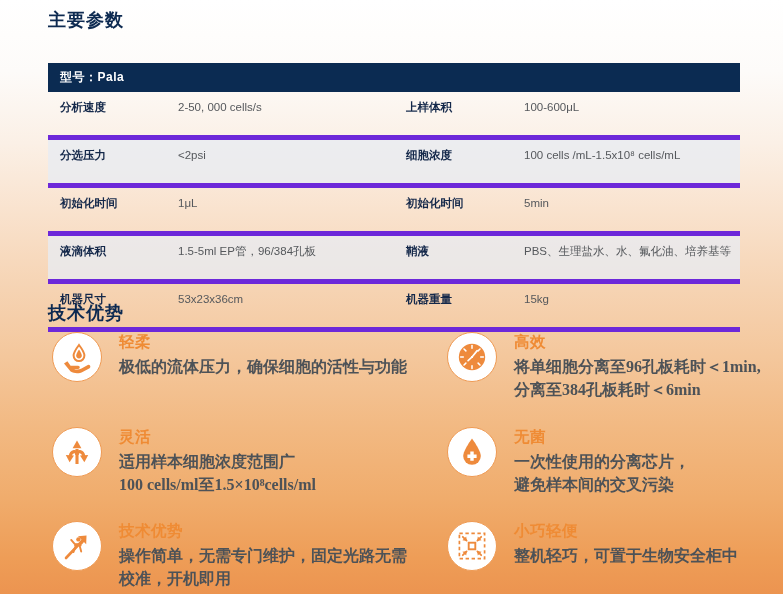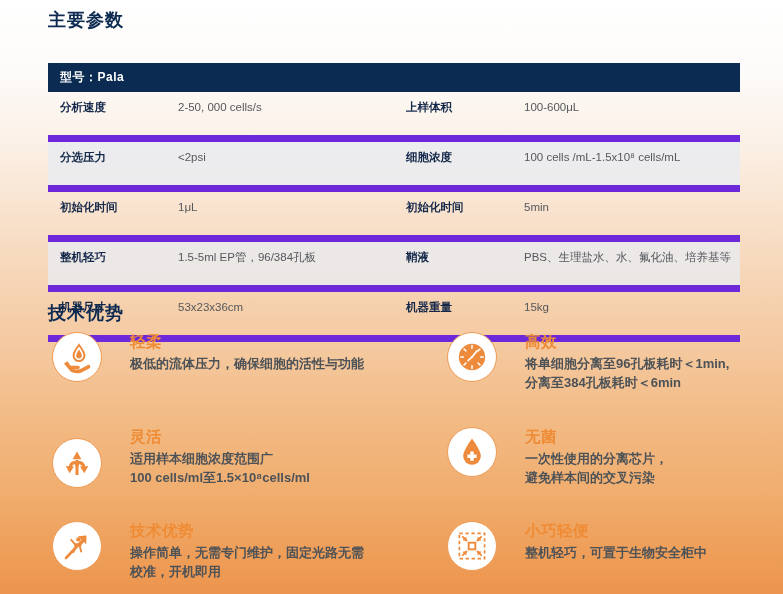--- a/index.html
+++ b/index.html
@@ -46,21 +46,21 @@
     background:#0b2b52;
     color:#ffffff;
     font-weight:bold;
     font-size:12px;
     padding:6px 0 6px 12px;
     letter-spacing:.5px;
   }
   .spec-table tbody tr.row td{
     padding:7px 0 20px 12px;
     font-size:11.5px;
-    border-bottom:7px solid #6d28d9;
+    border-bottom:5px solid #6d28d9;
     vertical-align:middle;
     height:16px;
   }
   .spec-table tbody tr.row.alt td{
     background:rgba(232,236,242,.78);
   }
   .spec-table tbody tr.row td.k{
     font-weight:bold;color:#14284a;
   }
   .spec-table tbody tr.row td.v{
@@ -69,42 +69,43 @@
   .col-k{width:118px;}
   .col-v{width:228px;}
   .col-k2{width:118px;}
   .col-v2{width:228px;}
 
   
   .adv{
     position:absolute;
     display:flex;
     align-items:flex-start;
-    gap:28px;
+    gap:17px;
+    font-family:Liberation Serif, serif;
   }
   .adv .ic{
     width:50px;height:50px;flex:none;
     border-radius:50%;
     background:#ffffff;
     border:1.6px solid #ef9a53;
     display:flex;align-items:center;justify-content:center;
     box-sizing:border-box;
   }
   .adv .tx{padding-top:1px;}
   .adv .h{
     font-size:15.5px;font-weight:bold;color:#ef8b34;
     line-height:1.15;margin-bottom:4px;letter-spacing:.5px;
   }
   .adv .d{
-    font-size:13px;color:#4d5257;line-height:1.45;
+    font-size:16px;color:#4d5257;line-height:1.45;
     white-space:pre-line;font-weight:bold;
   }
   
   #adv-0{left:52px;top:332px;}
-  #adv-1{left:52px;top:427px;align-items:flex-end;}
+  #adv-1{left:52px;top:427px;}
   #adv-2{left:52px;top:521px;}
   
   #adv-3{left:447px;top:332px;justify-content:space-between;}
   #adv-4{left:447px;top:427px;}
   #adv-5{left:447px;top:521px;}
 </style>
 </head>
 <body>
 
 <div class="page">
@@ -134,21 +135,21 @@
         <td class="k">细胞浓度</td>
         <td class="v">100 cells /mL-1.5x10⁸ cells/mL</td>
       </tr>
       <tr class="row">
         <td class="k">初始化时间</td>
         <td class="v">1μL</td>
         <td class="k">初始化时间</td>
         <td class="v">5min</td>
       </tr>
       <tr class="row alt">
-        <td class="k">整机轻巧</td>
+        <td class="k">液滴体积</td>
         <td class="v">1.5-5ml EP管，96/384孔板</td>
         <td class="k">鞘液</td>
         <td class="v">PBS、生理盐水、水、氟化油、培养基等</td>
       </tr>
       <tr class="row">
         <td class="k">机器尺寸</td>
         <td class="v">53x23x36cm</td>
         <td class="k">机器重量</td>
         <td class="v">15kg</td>
       </tr>

